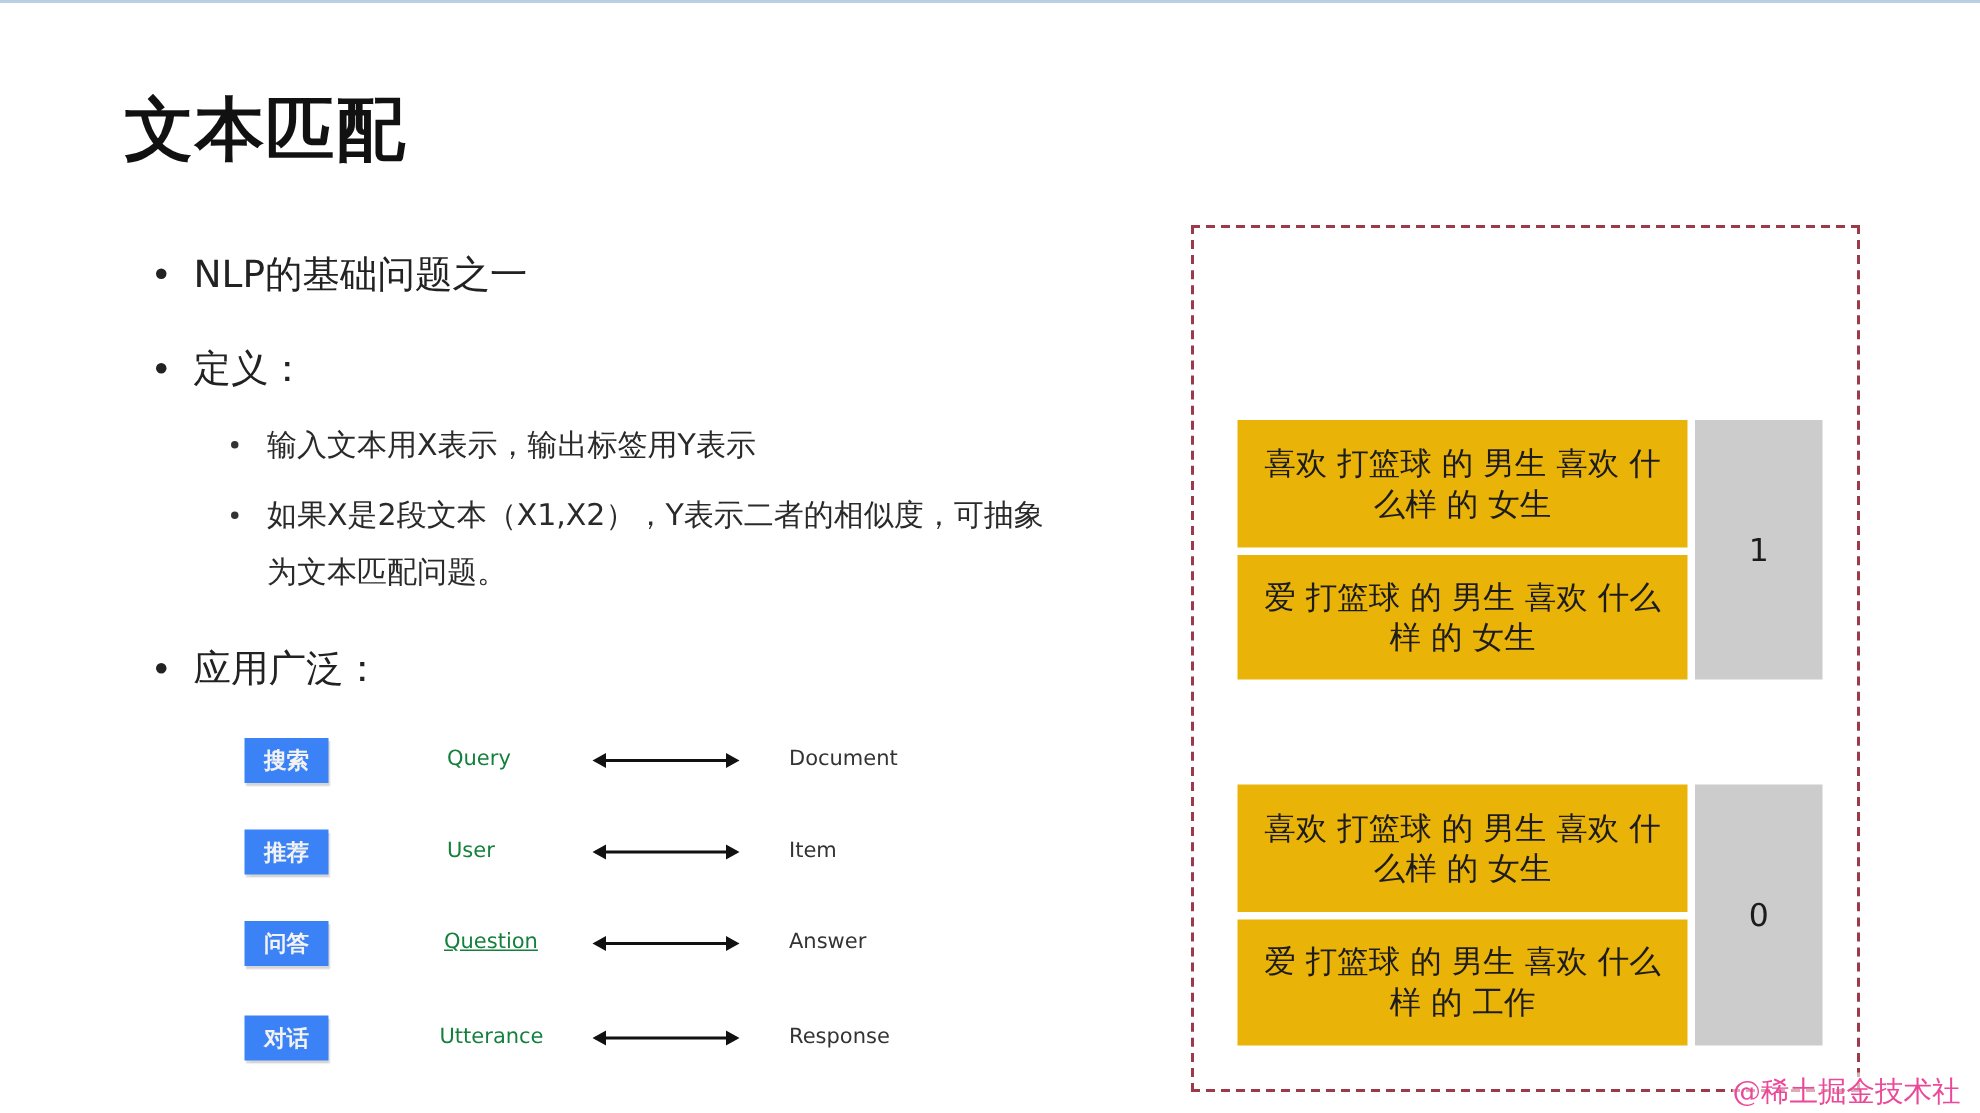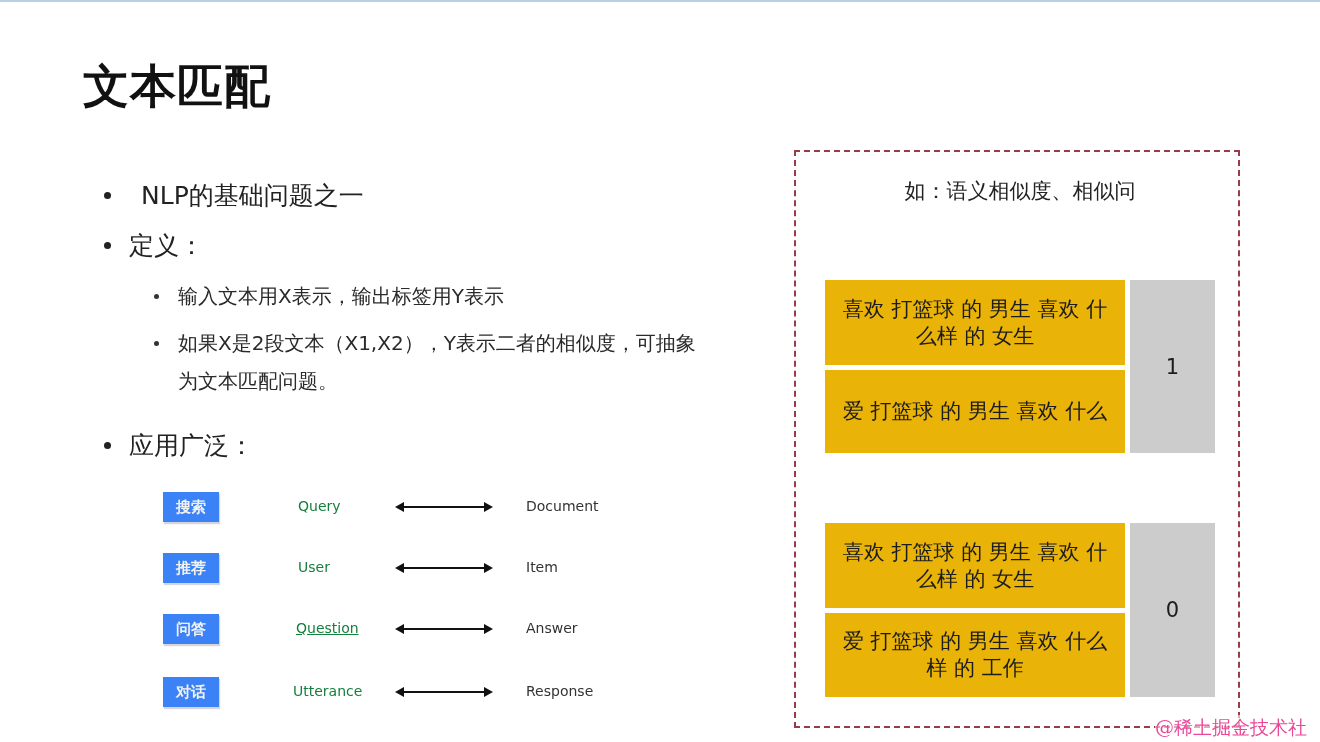--- a/index.html
+++ b/index.html
@@ -59,21 +59,21 @@
       background:rgba(255,255,255,0.6);
     }
   </style>
 </head>
 <body>
 
 <div class="topline"></div>
 
 <div class="title">文本匹配</div>
 
-<div class="bullet" style="left:104px; top:179px;gap:12px;">
+<div class="bullet" style="left:104px; top:166px;">
   <span class="dot"></span>
   <span>NLP的基础问题之一</span>
 </div>
 <div class="bullet" style="left:104px; top:229px;">
   <span class="dot"></span>
   <span>定义：</span>
 </div>
 
 <div class="sub" style="left:178px; top:277px;">
   <span class="dot"></span>
@@ -110,32 +110,32 @@
 </div>
 <div class="app-row" style="top:677px;">
   <div class="tag">对话</div>
   <div class="lhs" style="left:130px;">Utterance</div>
   <div class="arrow"></div>
   <div class="rhs">Response</div>
 </div>
 
 <div class="dashbox"></div>
 <div class="example-head">
-  <div>如：语义相似度、相似问</div>
 </div>
 
 <div class="sent" style="top:280px; height:85px;">
   <div>
     <div>喜欢 打篮球 的 男生 喜欢 什</div>
     <div>么样 的 女生</div>
   </div>
 </div>
 <div class="sent" style="top:370px; height:83px;">
   <div>
     <div>爱 打篮球 的 男生 喜欢 什么</div>
+    <div>样 的 女生</div>
   </div>
 </div>
 <div class="label" style="top:280px; height:173px;">1</div>
 
 <div class="sent" style="top:523px; height:85px;">
   <div>
     <div>喜欢 打篮球 的 男生 喜欢 什</div>
     <div>么样 的 女生</div>
   </div>
 </div>

